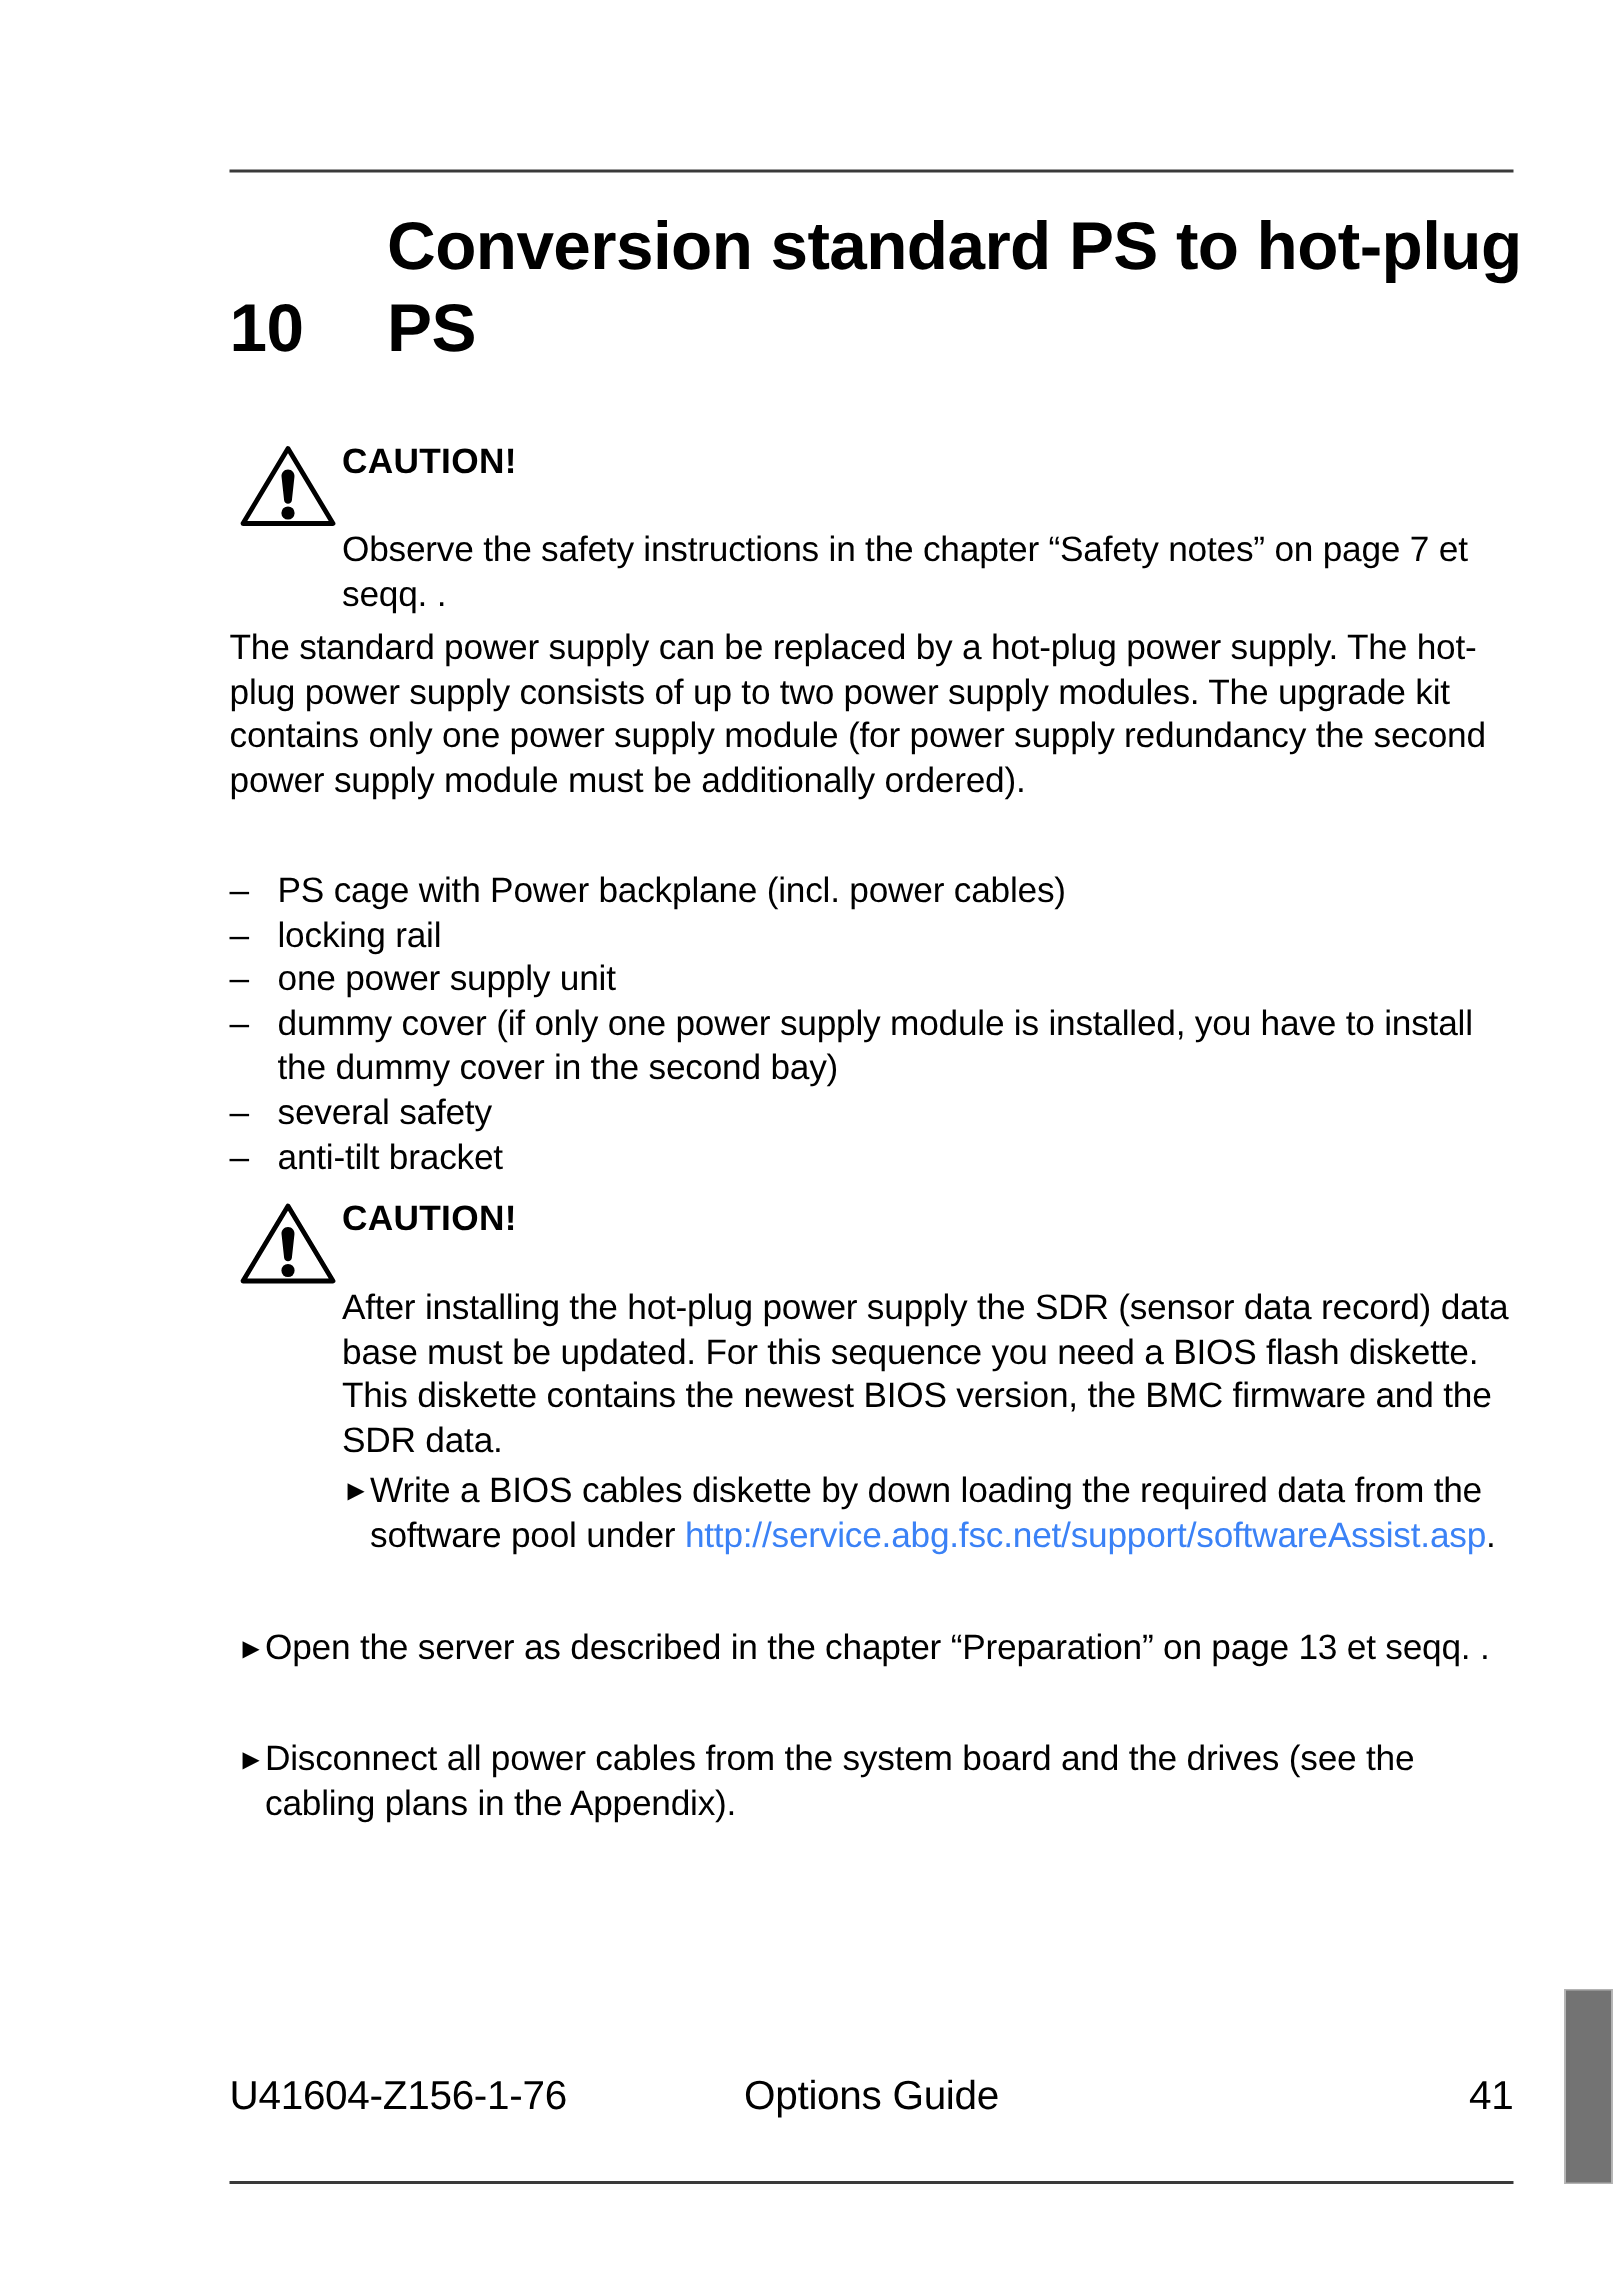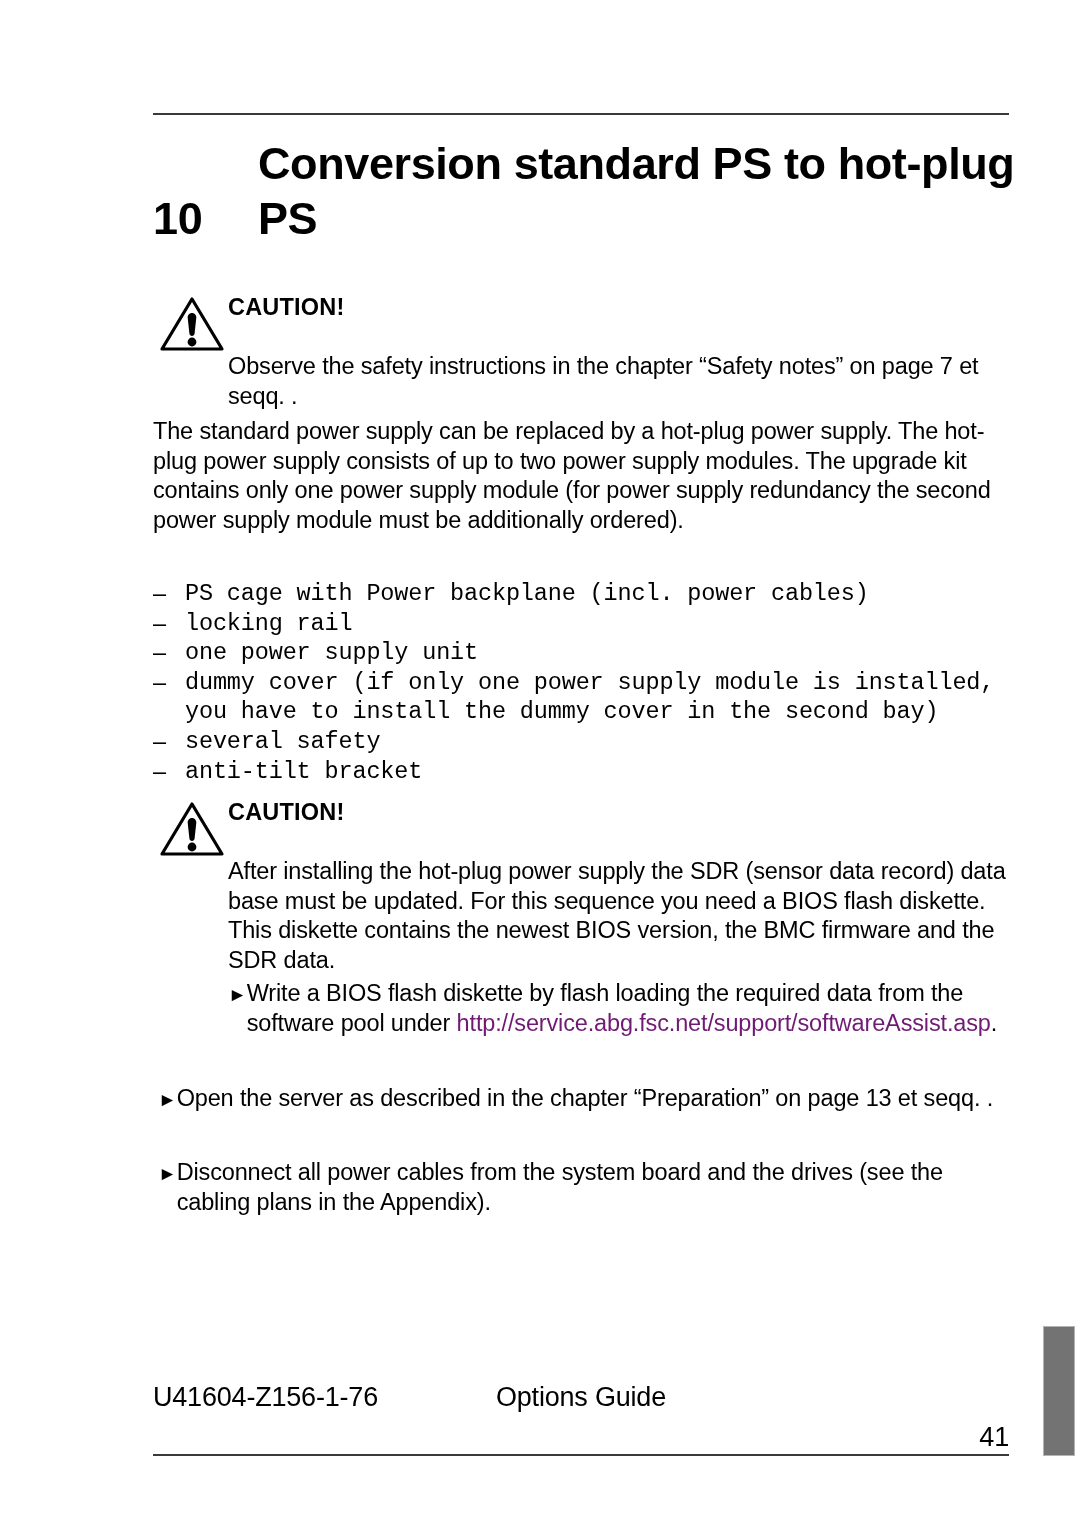--- a/index.html
+++ b/index.html
@@ -99,40 +99,39 @@
   .dash-item {
     display: flex;
     align-items: flex-start;
   }
   .dash-marker {
     flex: 0 0 32px;
     width: 32px;
   }
   .dash-text {
     flex: 1 1 auto;
-    font-family: Liberation Mono, monospace;
   }
 
   
   .step {
     position: absolute;
     display: flex;
     align-items: flex-start;
   }
   .step-marker {
     flex: 0 0 0;
     width: 33px;
     font-size: 19px;
     line-height: 31px;
   }
   .step-text {
     flex: 1 1 auto;
   }
   .url-link {
-    color: #701a75;
+    color: #3b82f6;
   }
 
   
   .thumb-tab {
     position: absolute;
     left: 1043px;
     top: 1326px;
     width: 32px;
     height: 130px;
     background: #737373;
@@ -168,21 +167,20 @@
     left: 0;
     top: 0;
     width: 856px;
     text-align: center;
   }
   .footer-right {
     position: absolute;
     right: 0;
     top: 0;
     text-align: center;
-    margin-top: 40px;
   }
 </style>
 </head>
 <body>
 
 <div class="page">
 
   <div class="top-rule"></div>
 
   <div class="chapter-heading">
@@ -239,21 +237,21 @@
       <circle cx="33" cy="47" r="4.4" fill="#000"></circle>
     </svg>
     <div class="caution-body">
       <div class="caution-title">CAUTION!</div>
       <div class="caution-text body-text">After installing the hot-plug power supply the SDR (sensor data record) data base must be updated. For this sequence you need a BIOS flash diskette. This diskette contains the newest BIOS version, the BMC firmware and the SDR data.</div>
     </div>
   </div>
 
   <div class="step body-text" style="left:228px; top:979px; width:781px;">
     <span class="step-marker">►</span>
-    <span class="step-text"><span>Write a BIOS flash diskette by flash loading the required data from the software pool under </span><span class="url-link">http://service.abg.fsc.net/support/softwareAssist.asp</span><span>.</span></span>
+    <span class="step-text"><span>Write a BIOS cables diskette by down loading the required data from the software pool under </span><span class="url-link">http://service.abg.fsc.net/support/softwareAssist.asp</span><span>.</span></span>
   </div>
 
   <div class="step body-text" style="left:158px; top:1084px; width:851px;">
     <span class="step-marker">►</span>
     <span class="step-text">Open the server as described in the chapter “Preparation” on page 13 et seqq. .</span>
   </div>
 
   <div class="step body-text" style="left:158px; top:1158px; width:851px;">
     <span class="step-marker">►</span>
     <span class="step-text">Disconnect all power cables from the system board and the drives (see the cabling plans in the Appendix).</span>

